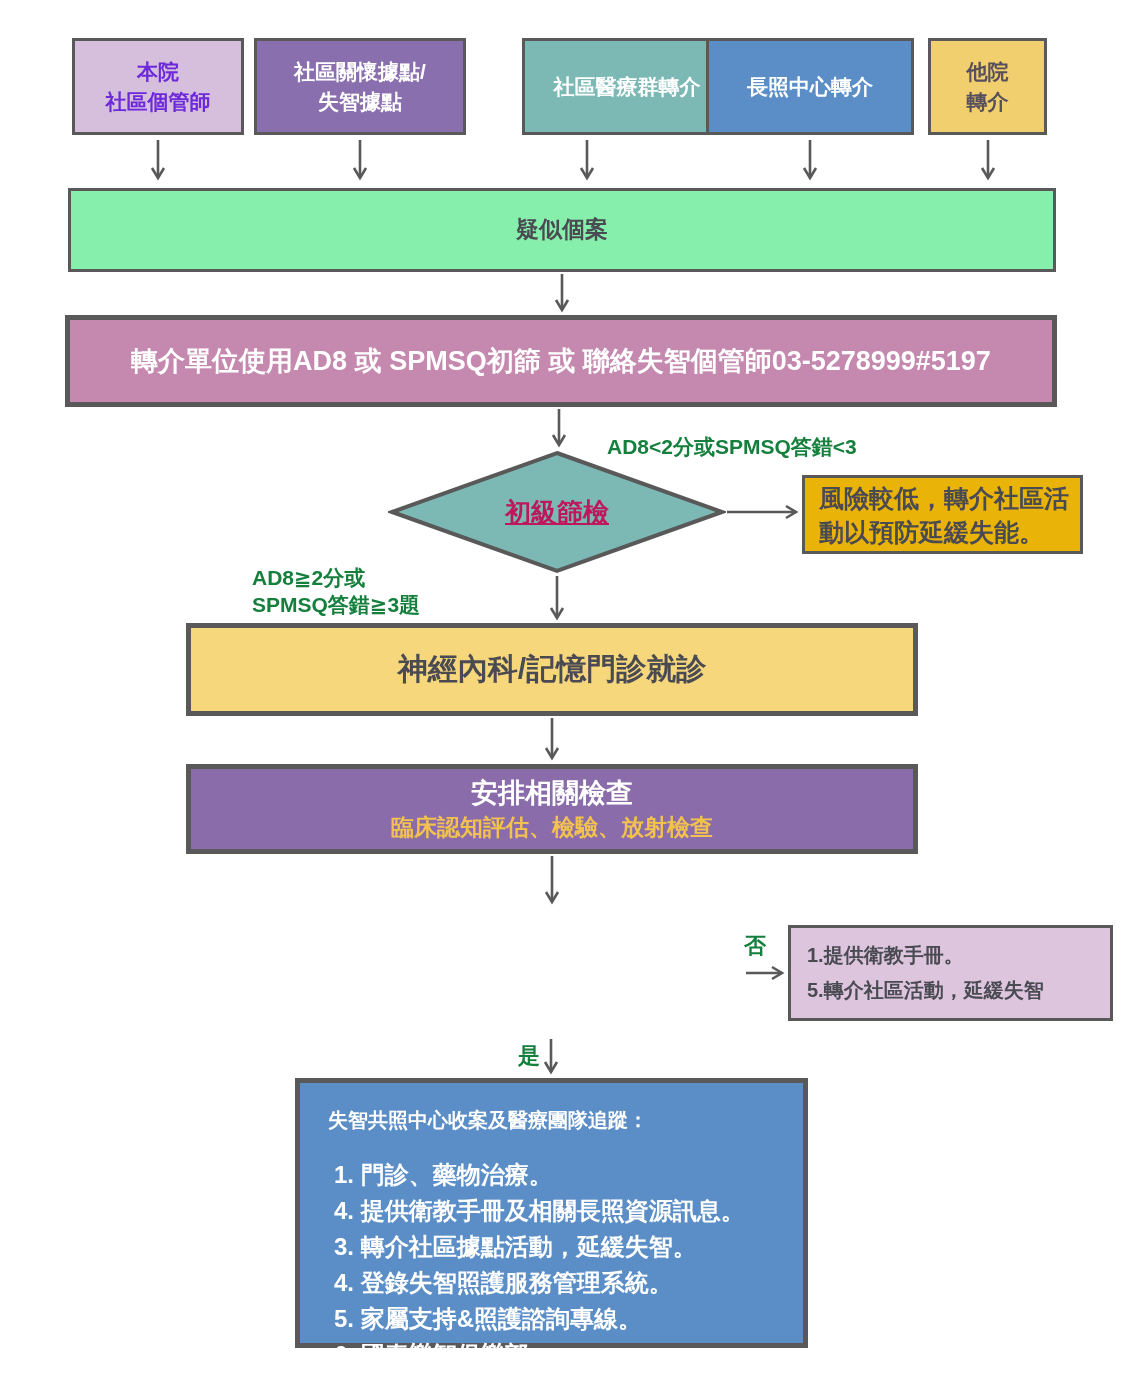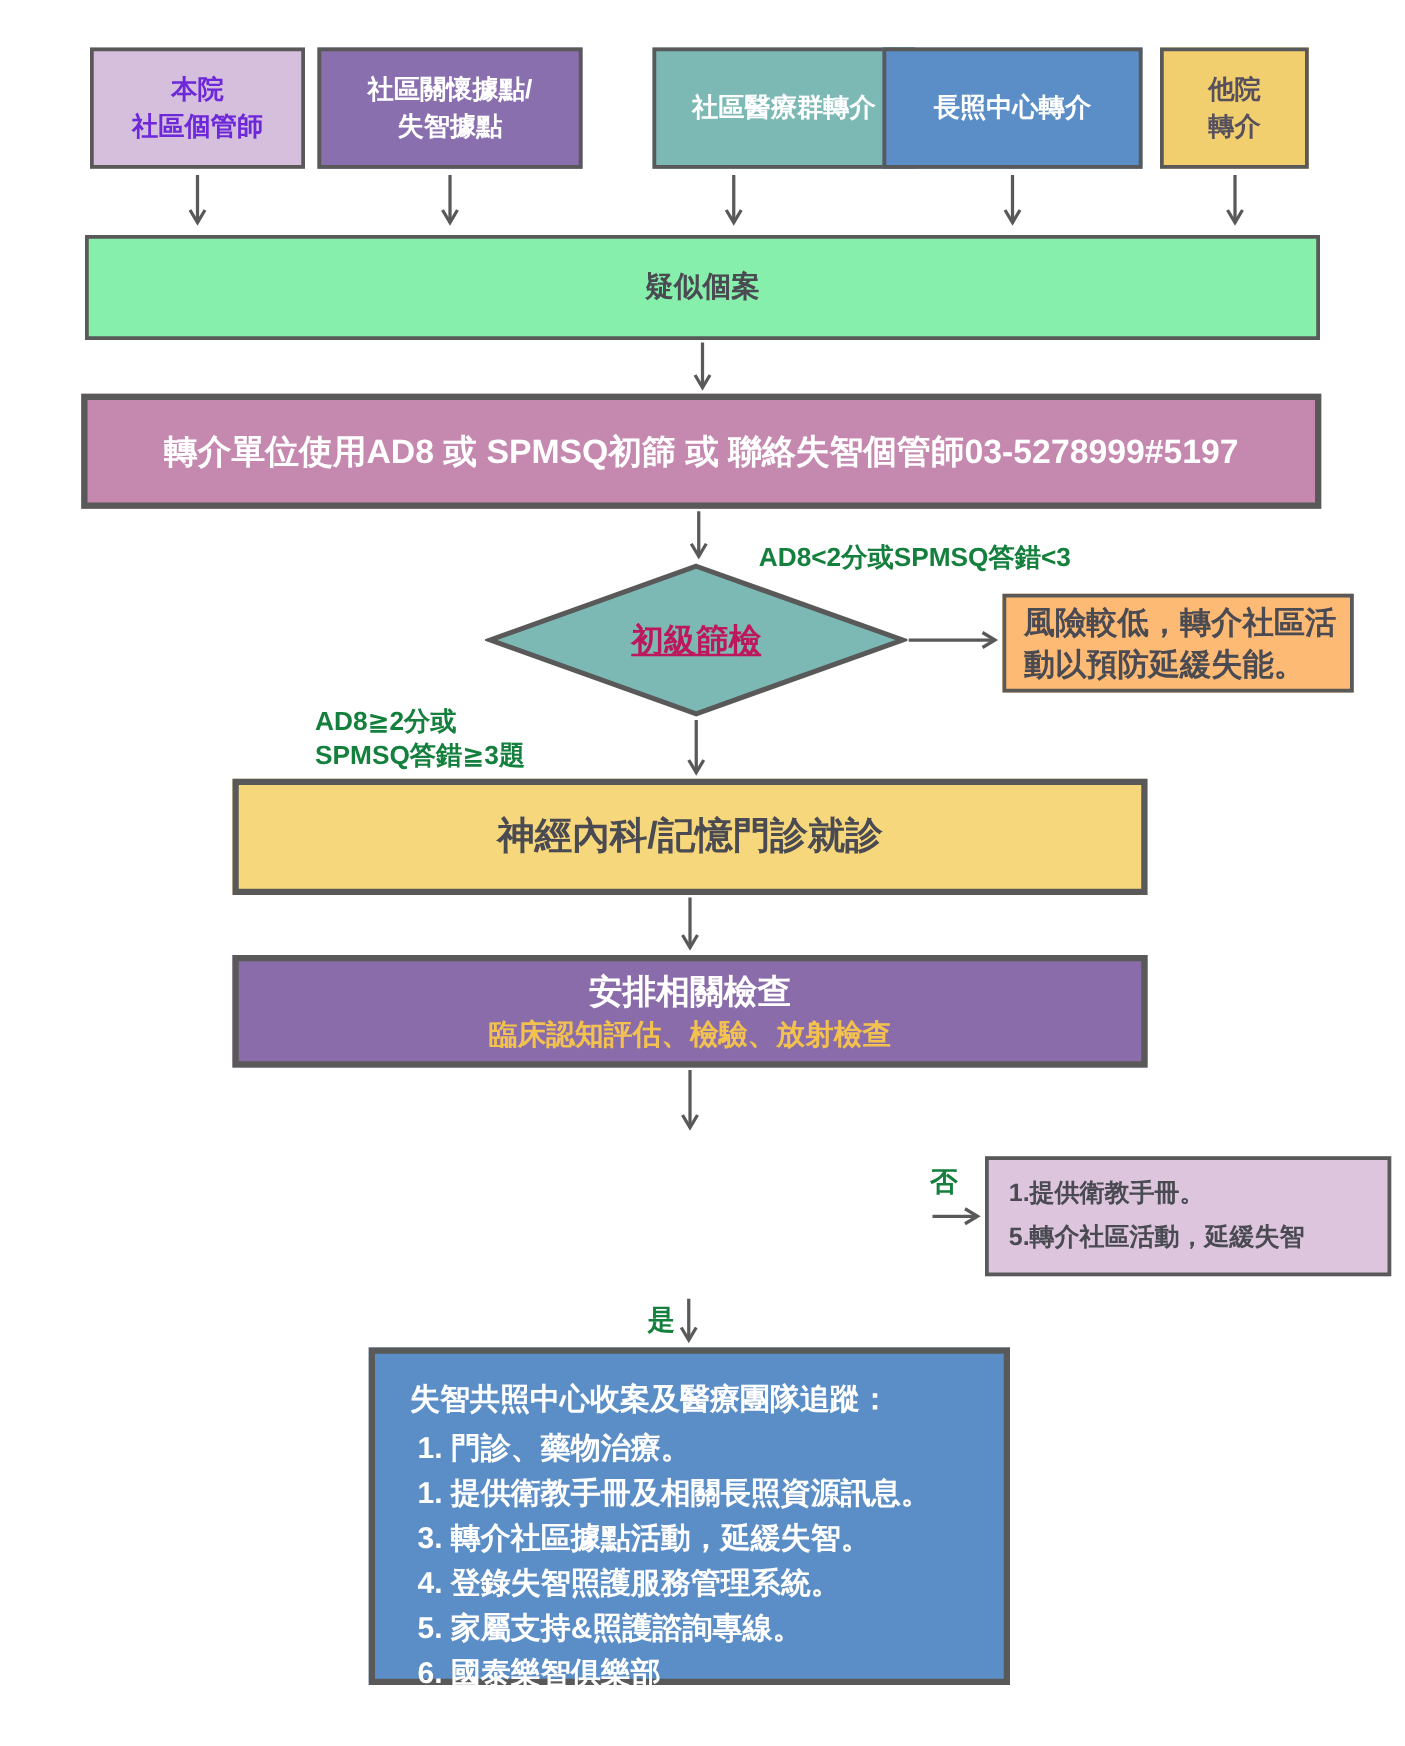--- a/index.html
+++ b/index.html
@@ -49,24 +49,24 @@
   }
   .exams {
     left: 186px; top: 764px; width: 732px; height: 90px;
     background: #8a6caa;
   }
   .exams .title    { color: #ffffff; font-size: 27px; font-weight: bold; line-height: 36px; }
   .exams .subtitle { color: #f2c14e; font-size: 23px; font-weight: bold; line-height: 32px; }
 
   .result-low {
     left: 802px; top: 475px; width: 281px; height: 79px;
-    background: #fdba74; color: #4a4a52;
+    background: #eab308; color: #4a4a52;
     font-size: 25px; font-weight: 600; text-align: left;
     align-items: flex-start; padding: 4px 10px 4px 14px;
-    line-height: 34px; justify-content: center;
+    line-height: 34px; justify-content: flex-start; font-family: Liberation Serif, serif;
   }
   .result-no {
     left: 788px; top: 925px; width: 325px; height: 96px;
     background: #ddc5de; color: #4a4a52;
     font-size: 20px; font-weight: 600; text-align: left;
     align-items: flex-start; padding-left: 16px;
     line-height: 35px; justify-content: center;
   }
 
   .diamond { position: absolute; }
@@ -90,21 +90,21 @@
   .lbl-high { left: 252px; top: 564px; }
   .lbl-no   { left: 744px; top: 932px; font-size: 22px; }
   .lbl-yes  { left: 492px; top: 1042px; width: 48px; text-align: right; font-size: 22px; }
 
   .followup {
     left: 295px; top: 1078px; width: 513px; height: 270px;
     background: #5b8ec6; color: #ffffff;
     align-items: flex-start; justify-content: flex-start;
     text-align: left; padding: 20px 10px 10px 28px;
   }
-  .followup .fu-heading { font-size: 24px; font-weight: bold; line-height: 34px; margin-bottom: 4px; }
+  .followup .fu-heading { font-size: 20px; font-weight: bold; line-height: 34px; margin-bottom: 20px; }
   .followup .fu-item    { font-size: 24px; font-weight: 600; line-height: 36px; padding-left: 6px; }
 
   #connectors { position: absolute; left: 0; top: 0; width: 1124px; height: 1397px; }
 </style>
 </head>
 <body>
 
 <div id="canvas">
 
   <svg id="connectors" viewBox="0 0 1124 1397" xmlns="http://www.w3.org/2000/svg">
@@ -189,20 +189,20 @@
   <div class="flow-label lbl-yes">是</div>
 
   <div class="box result-no">
     <span>1.提供衛教手冊。</span>
     <span>5.轉介社區活動，延緩失智</span>
   </div>
 
   <div class="box thick followup">
     <div class="fu-heading">失智共照中心收案及醫療團隊追蹤：</div>
     <div class="fu-item">1. 門診、藥物治療。</div>
-    <div class="fu-item">1. 提供衛教手冊及相關長照資源訊息。</div>
+    <div class="fu-item">4. 提供衛教手冊及相關長照資源訊息。</div>
     <div class="fu-item">3. 轉介社區據點活動，延緩失智。</div>
     <div class="fu-item">4. 登錄失智照護服務管理系統。</div>
     <div class="fu-item">5. 家屬支持&amp;照護諮詢專線。</div>
     <div class="fu-item">6. 國泰樂智俱樂部</div>
   </div>
 
 </div>
 
 </body></html>

